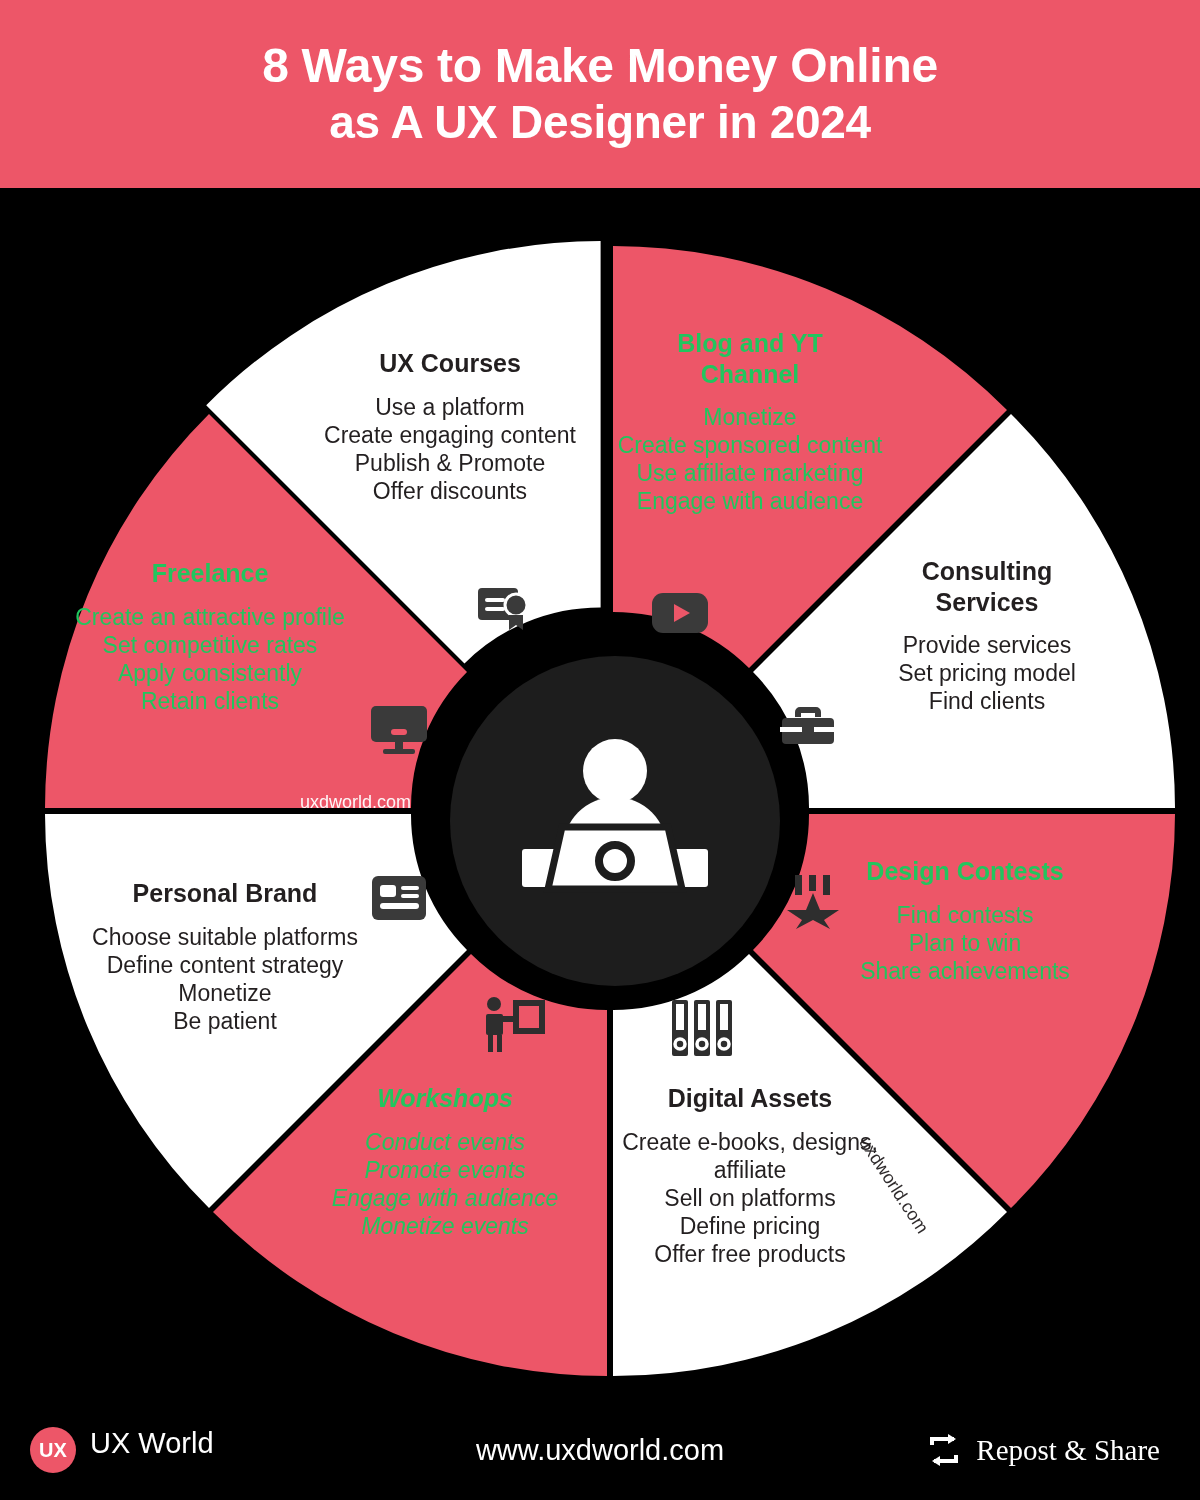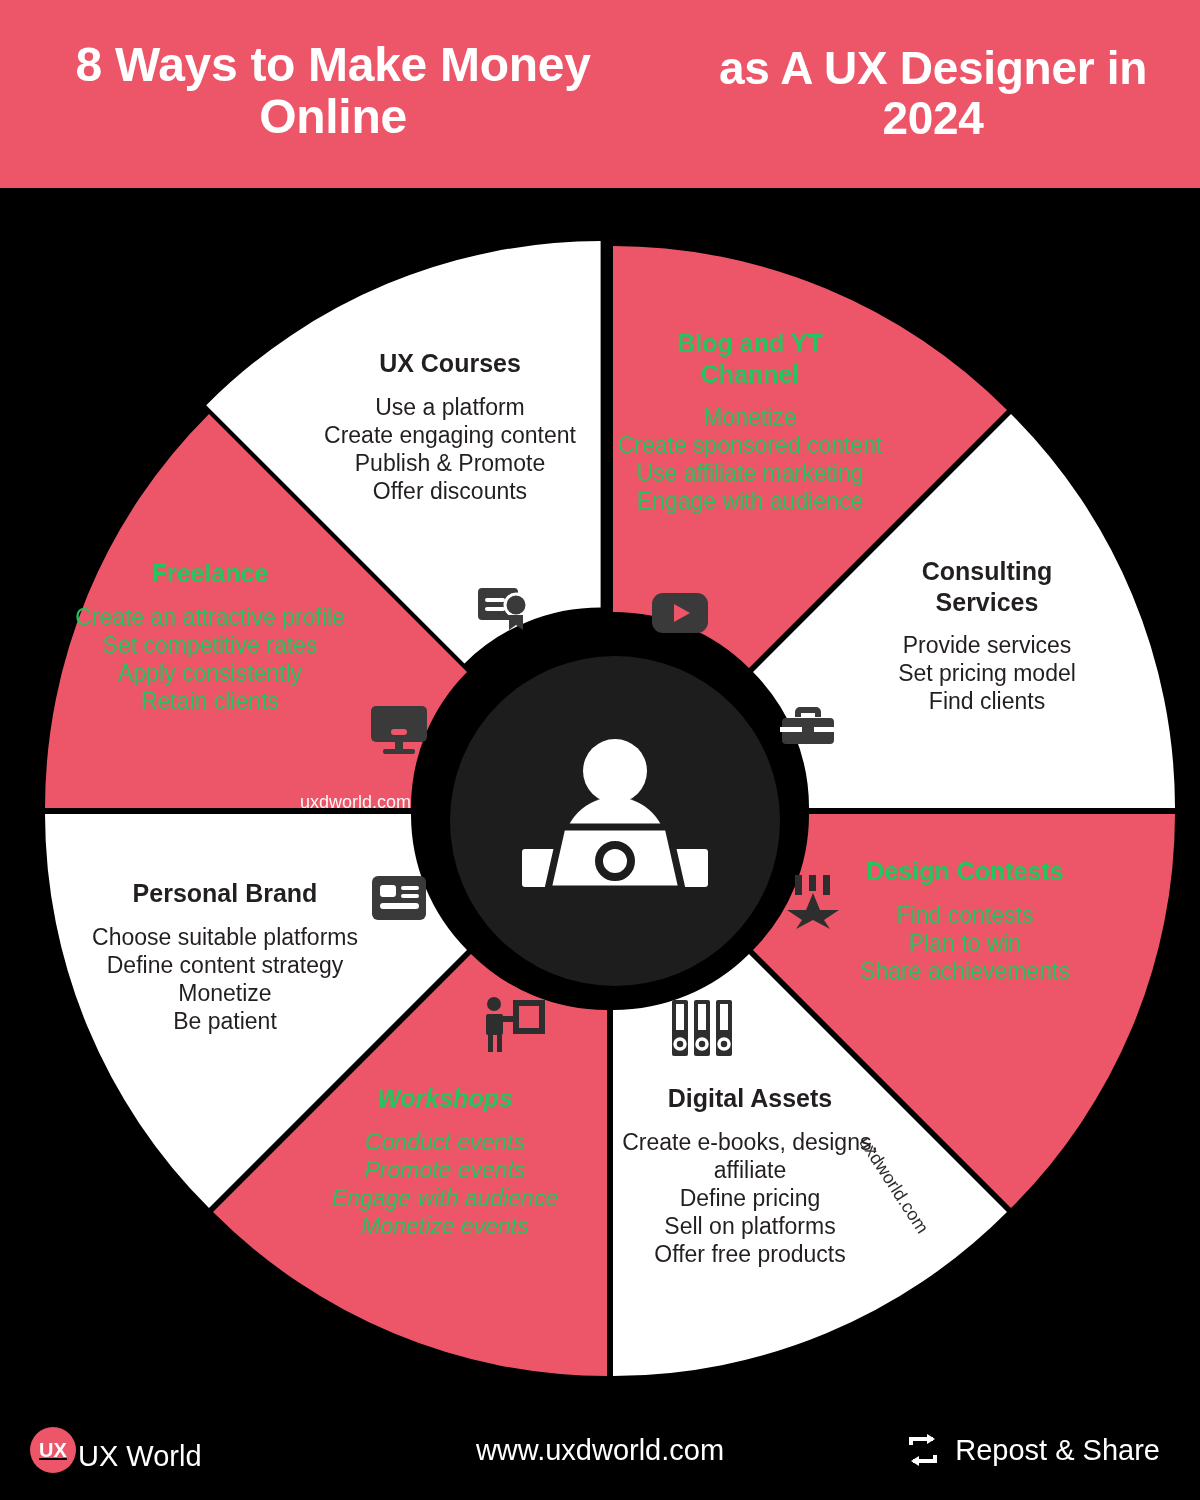--- a/index.html
+++ b/index.html
@@ -7,21 +7,21 @@
     width:1200px;height:1500px;
     background:#000000;
     font-family:"Liberation Sans", sans-serif;
     overflow:hidden;
     position:relative;
   }
   
   #header{
     position:absolute;left:0;top:0;width:1200px;height:188px;
     background:#ED5668;
-    display:flex;flex-direction:row;align-items:center;justify-content:center;
+    display:flex;flex-direction:column;align-items:center;justify-content:center;
     box-sizing:border-box;
   }
   .hd-line{
     color:#ffffff;font-weight:bold;text-align:center;line-height:1.08;
     letter-spacing:-0.3px;
   }
   #hd1{font-size:48px;margin-bottom:6px;}
   #hd2{font-size:46px;font-weight:bold;}
 
   
@@ -54,30 +54,30 @@
     position:absolute;left:450px;top:468px;width:330px;height:330px;
     border-radius:50%;background:#1d1d1d;
     display:flex;align-items:center;justify-content:center;
   }
 
   
   #footer{
     position:absolute;left:0;top:1400px;width:1200px;height:100px;
     background:#000;display:flex;align-items:center;
   }
-  #brand{position:absolute;left:30px;display:flex;align-items:flex-end;gap:2px;text-decoration:underline;}
+  #brand{position:absolute;left:30px;display:flex;align-items:flex-start;gap:14px;}
   #brand-badge{
     width:46px;height:46px;border-radius:50%;background:#ED5668;
     display:flex;align-items:center;justify-content:center;
     color:#fff;font-weight:bold;font-size:20px;
   }
   #brand-name{color:#fff;font-size:29px;}
   #footer-url{position:absolute;left:0;width:1200px;text-align:center;color:#fff;font-size:29px;}
   #repost{position:absolute;right:40px;display:flex;align-items:center;gap:14px;}
-  #repost-label{color:#fff;font-size:29px;}
+  #repost-label{color:#fff;font-size:29px;font-family:Liberation Serif, serif;}
 </style>
 </head>
 <body>
 
 <div id="header">
   <div class="hd-line" id="hd1">8 Ways to Make Money Online</div>
   <div class="hd-line" id="hd2">as A UX Designer in 2024</div>
 </div>
 
 <div id="wheel-wrap">
@@ -162,22 +162,22 @@
       <rect x="22" y="0" width="7" height="16" fill="#2e2e2e"></rect>
       <rect x="36" y="0" width="7" height="20" fill="#2e2e2e"></rect>
       <path d="M26 18 L33 35 L52 35 L37 45 L43 54 L26 45 L9 54 L15 45 L0 35 L19 35 Z" fill="#2e2e2e"></path>
     </svg>
   </div>
 
   <div class="seg-text t-dark" style="left:600px;top:895px;width:300px;">
     <div class="seg-title">Digital Assets</div>
     <div class="seg-body">Create e-books, designs,</div>
     <div class="seg-body">affiliate</div>
+    <div class="seg-body">Sell on platforms</div>
     <div class="seg-body">Define pricing</div>
-    <div class="seg-body">Sell on platforms</div>
     <div class="seg-body">Offer free products</div>
   </div>
   <div class="seg-icon" style="left:672px;top:812px;">
     <svg width="60" height="56" viewBox="0 0 60 56">
       <g fill="#2e2e2e">
         <rect x="0" y="0" width="16" height="56" rx="2"></rect>
         <rect x="22" y="0" width="16" height="56" rx="2"></rect>
         <rect x="44" y="0" width="16" height="56" rx="2"></rect>
       </g>
       <g fill="#ffffff">

